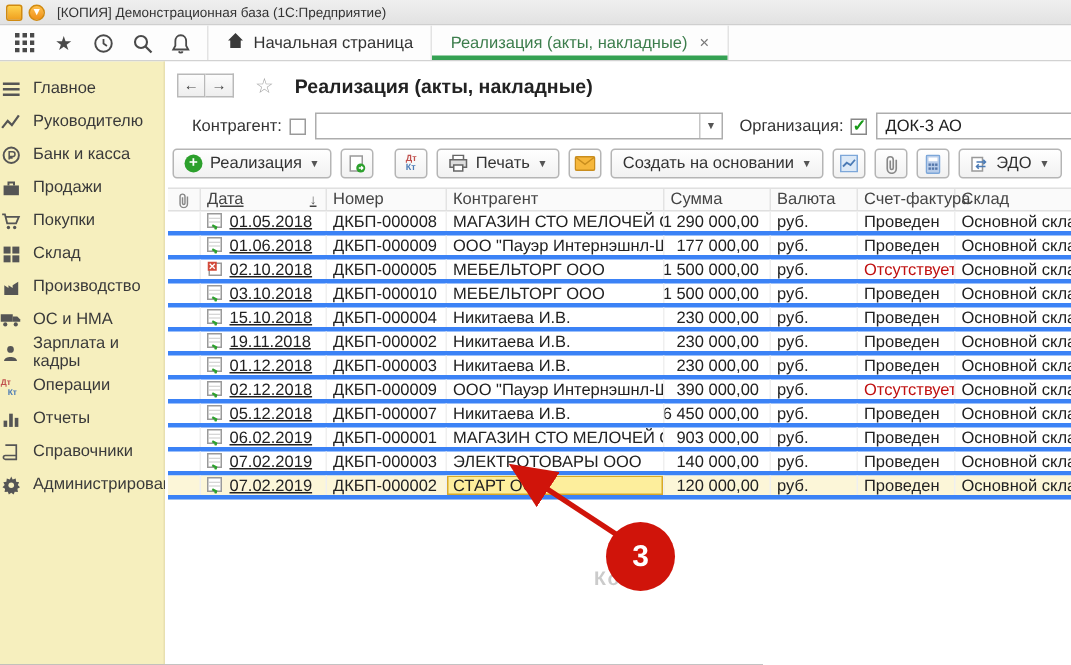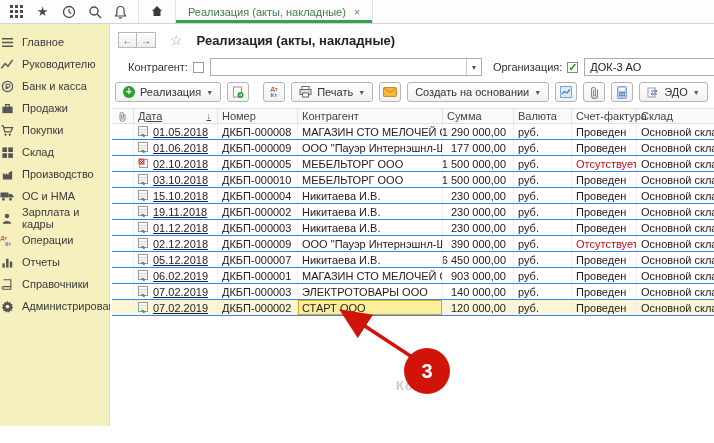--- a/index.html
+++ b/index.html
@@ -73,21 +73,21 @@
   .ibtn { width:22px; justify-content:center; padding:0; }
   .plus-ic { width:12px; height:12px; border-radius:50%; background:#2ca02c; color:#fff;
     display:flex; align-items:center; justify-content:center; font-size:10px; line-height:1; font-weight:bold; }
   .dtkt { font-size:6px; line-height:6px; color:#c0504d; font-weight:bold; text-align:left; }
   .gap { width:2px; }
   
   .table { margin-top:6px; width:602px; font-size:11px; }
   .thead { display:flex; background:#fafafa; border-top:1px solid #e0e0e0;
     border-bottom:1px solid #e0e0e0; color:#444; height:16px; align-items:center; }
   .thead .tcell { border-right:1px solid #e3e3e3; height:100%; display:flex; align-items:center; }
-  .trow { display:flex; height:16px; border-bottom:1px solid #3b82f6; cursor:pointer; }
+  .trow { display:flex; height:16px; border-bottom:3px solid #3b82f6; cursor:pointer; }
   .trow .tcell { border-right:1px solid #efefef; height:100%; display:flex; align-items:center; overflow:hidden; }
   .tcell { padding:0 4px; white-space:nowrap; }
   .c-attach { width:22px; flex:none; justify-content:center; }
   .c-date { width:84px; flex:none;text-decoration:underline; }
   .c-number { width:80px; flex:none; }
   .c-cpty { width:145px; flex:none; }
   .c-amount { width:71px; flex:none; justify-content:flex-end; padding-right:7px; }
   .c-curr { width:58px; flex:none; }
   .c-inv { width:65px; flex:none; }
   .c-wh { flex:1; border-right:none !important; }
@@ -103,20 +103,25 @@
     border-radius:50%; background:#d0140a; display:flex; align-items:center; justify-content:center;
     color:#fff; font-size:20px; font-weight:bold; }
   .watermark { position:absolute; left:396px; top:378px; font-size:13px; font-weight:bold;
     color:rgba(160,160,160,0.55); letter-spacing:1px; }
 </style>
 </head>
 <body>
 
 <div class="screen">
 
+  <div class="titlebar">
+    <span class="tb-logo"></span>
+    <span class="tb-drop">▼</span>
+    <span class="tb-title">[КОПИЯ] Демонстрационная база  (1С:Предприятие)</span>
+  </div>
 
   <div class="appbar">
     <div class="quick-icons">
       <span class="qicon">
         <svg width="13" height="13" viewBox="0 0 13 13">
             <g fill="#4a4a4a">
               <rect x="0" y="0" width="3" height="3"></rect>
               <rect x="5" y="0" width="3" height="3"></rect>
               <rect x="10" y="0" width="3" height="3"></rect>
               <rect x="0" y="5" width="3" height="3"></rect>
@@ -147,20 +152,21 @@
             <path d="M5.2 12.2a1.4 1.4 0 0 0 2.6 0" fill="none" stroke="#4a4a4a" stroke-width="1.2"></path>
           </svg>
       </span>
     </div>
     <div class="tab home">
       <span>
         <svg width="12" height="12" viewBox="0 0 12 12">
             <path d="M6 1L1 6h1.5v5h7V6H11z" fill="#3a3a3a"></path>
           </svg>
       </span>
+      <span>Начальная страница</span>
     </div>
     <div class="tab active">
       <span>Реализация (акты, накладные)</span>
       <span class="close">×</span>
     </div>
   </div>
 
   <div class="body">
 
     <div class="sidebar" id="sidebar">

